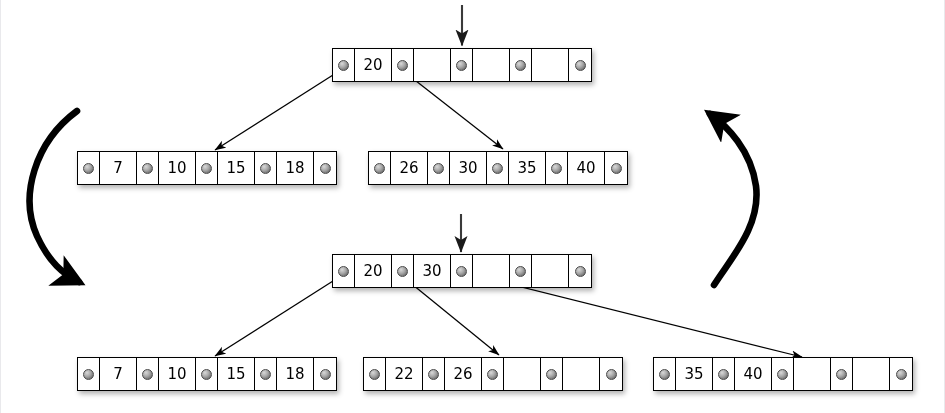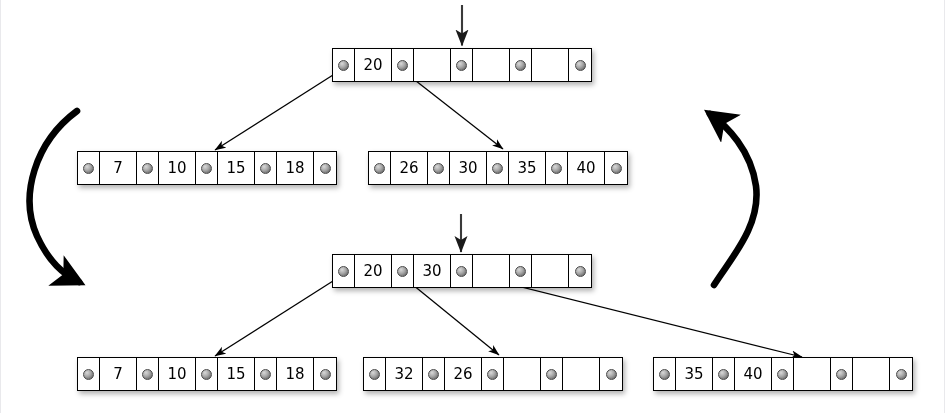--- a/index.html
+++ b/index.html
@@ -218,21 +218,21 @@
     <div class="cell key">18</div>
     <div class="cell ptr">
         <span class="dot"></span>
       </div>
   </div>
 
   <div class="btnode" style="left:362px; top:357px;">
     <div class="cell ptr">
         <span class="dot"></span>
       </div>
-    <div class="cell key">32</div>
+    <div class="cell key">22</div>
     <div class="cell ptr">
         <span class="dot"></span>
       </div>
     <div class="cell key">26</div>
     <div class="cell ptr">
         <span class="dot"></span>
       </div>
     <div class="cell key empty"></div>
     <div class="cell ptr">
         <span class="dot"></span>

